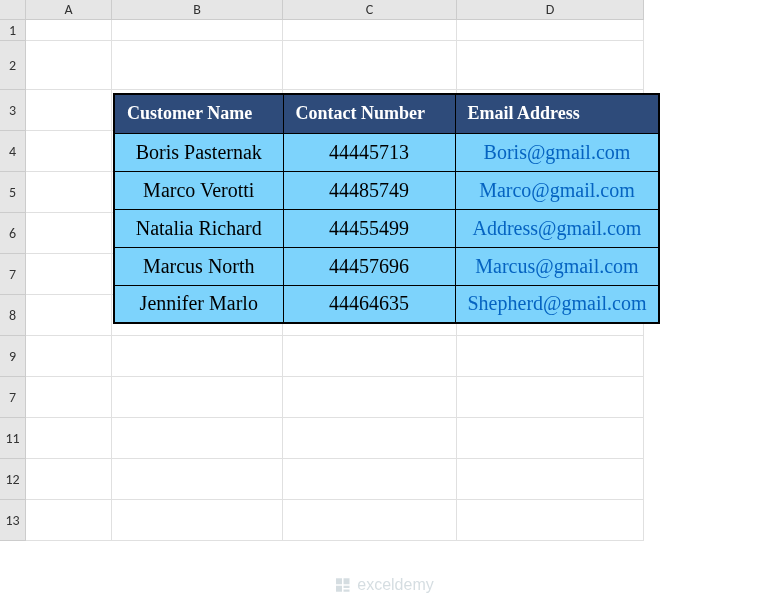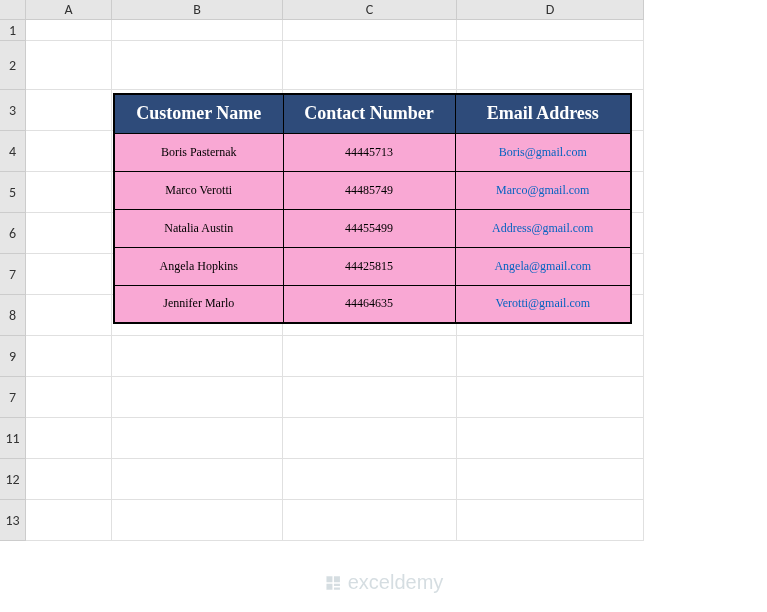--- a/index.html
+++ b/index.html
@@ -82,50 +82,50 @@
       border-collapse: collapse;
     }
     .data-table th {
       background: #2e4b7a;
       color: #ffffff;
       font-family: 'Times New Roman', serif;
       font-weight: bold;
       font-size: 18px;
       padding: 8px 12px;
       border: 1px solid #000000;
-      text-align: center;
+      text-align: left;
       height: 39px;
     }
     .data-table td {
       border: 1px solid #000000;
       font-family: 'Times New Roman', serif;
-      font-size: 12px;
+      font-size: 20px;
       text-align: center;
       padding: 6px 12px;
       height: 38px;
-      background: #f9a8d4;
+      background: #7dd3fc;
     }
     .data-table .col-name { width: 169px; }
     .data-table .col-contact { width: 172px; }
-    .data-table .col-email { width: 176px; }
+    .data-table .col-email { width: 159px; }
     .hyperlink {
       color: #0563c1;
       cursor: pointer;
     }
     .watermark {
       position: absolute;
       left: 50%;
       transform: translateX(-50%);
       bottom: 18px;
       display: flex;
-      align-items: center;
+      align-items: flex-start;
       gap: 6px;
       opacity: 0.25;
       color: #5a7a8a;
-      font-size: 20px;
+      font-size: 16px;
       font-family: Arial, sans-serif;
     }
     .watermark-icon {
       width: 18px;
       height: 18px;
     }
   </style>
 </head>
 <body>
 
@@ -251,33 +251,33 @@
         <td class="col-name">Boris Pasternak</td>
         <td class="col-contact">44445713</td>
         <td class="col-email"><span class="hyperlink">Boris@gmail.com</span></td>
       </tr>
       <tr>
         <td class="col-name">Marco Verotti</td>
         <td class="col-contact">44485749</td>
         <td class="col-email"><span class="hyperlink">Marco@gmail.com</span></td>
       </tr>
       <tr>
-        <td class="col-name">Natalia Austin</td>
+        <td class="col-name">Natalia Richard</td>
         <td class="col-contact">44455499</td>
         <td class="col-email"><span class="hyperlink">Address@gmail.com</span></td>
       </tr>
       <tr>
-        <td class="col-name">Angela Hopkins</td>
-        <td class="col-contact">44425815</td>
-        <td class="col-email"><span class="hyperlink">Angela@gmail.com</span></td>
+        <td class="col-name">Marcus North</td>
+        <td class="col-contact">44457696</td>
+        <td class="col-email"><span class="hyperlink">Marcus@gmail.com</span></td>
       </tr>
       <tr>
         <td class="col-name">Jennifer Marlo</td>
         <td class="col-contact">44464635</td>
-        <td class="col-email"><span class="hyperlink">Verotti@gmail.com</span></td>
+        <td class="col-email"><span class="hyperlink">Shepherd@gmail.com</span></td>
       </tr>
     </tbody>
 </table>
 
 <div class="watermark">
   <svg class="watermark-icon" viewBox="0 0 24 24" fill="#5a7a8a">
       <path d="M3 3h8v8H3V3zm10 0h8v8h-8V3zM3 13h8v8H3v-8zm10 5h8v3h-8v-3zm0-5h8v3h-8v-3z"></path>
     </svg>
   <span>exceldemy</span>
 </div>

